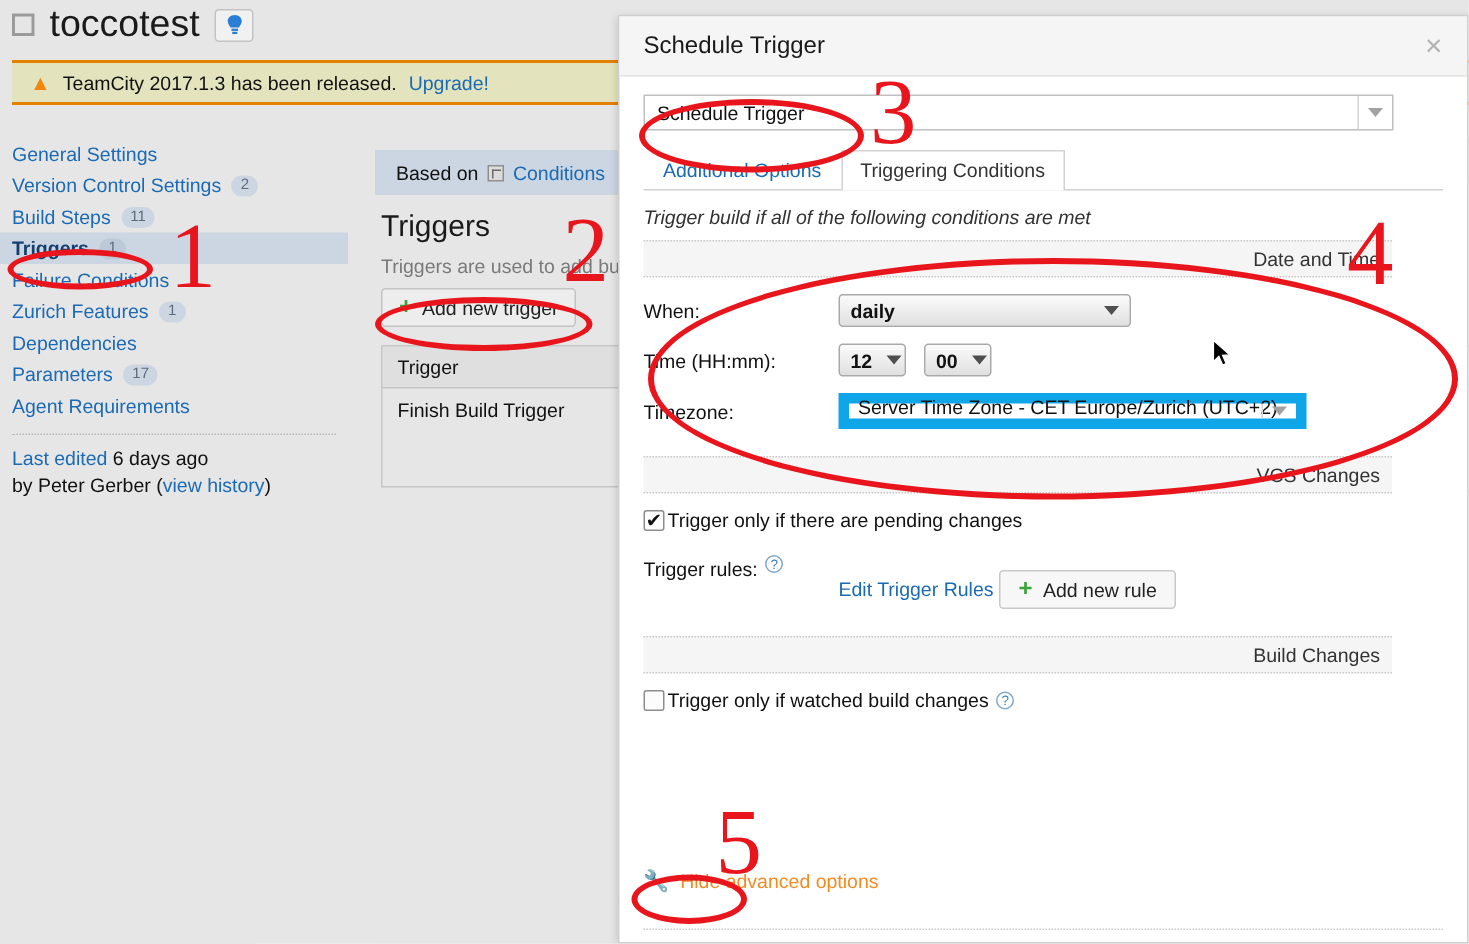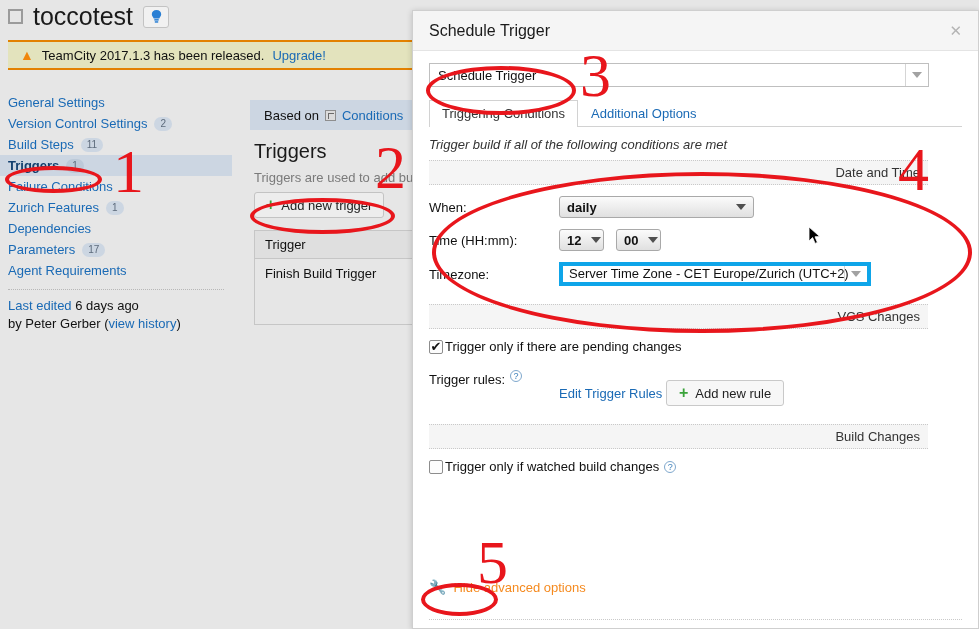--- a/index.html
+++ b/index.html
@@ -158,22 +158,22 @@
     height: 22px; border: 1px solid #a9a9a9; border-radius: 3px;
     background: linear-gradient(#fbfbfb, #e0e0e0);
     display: inline-flex; align-items: center; justify-content: space-between;
     padding: 0 7px; font-size: 13px; color: #111; cursor: pointer; gap: 10px; font-weight: bold;
   }
   .btn-select.wide { width: 195px; }
   .btn-select.small { width: 45px; }
   .tri-dn { width: 0; height: 0; border-left: 5px solid transparent; border-right: 5px solid transparent; border-top: 6px solid #4f4f4f; }
 
   .tz-select {
-    position: relative; width: 312px; height: 24px; border: 4px solid #0ea5e9; background: #fff;
-    display: flex; align-items: flex-start; padding-left: 6px; font-size: 13px; color: #111; cursor: pointer;
+    position: relative; width: 312px; height: 24px; border: 7px solid #0ea5e9; background: #fff;
+    display: flex; align-items: flex-end; padding-left: 6px; font-size: 13px; color: #111; cursor: pointer;
   }
   .tz-select .arrow-box { position: absolute; right: 0; top: 0; bottom: 0; width: 23px; border-left: 1px solid #d5d5d5; display: flex; align-items: center; justify-content: center; }
 
   .cbrow { display: flex; align-items: center; margin-top: 10px; font-size: 13px; color: #111; }
   .cb {
     width: 14px; height: 14px; border: 1px solid #8d8d8d; background: #fcfcfc;
     display: inline-flex; align-items: center; justify-content: center; margin-right: 2px; cursor: pointer;
     border-radius: 2px;
   }
   .cb.checked::after {
@@ -333,25 +333,25 @@
     <div class="dlg-body">
 
       <div class="type-select">
         <span>Schedule Trigger</span>
         <span class="arrow-box">
             <span class="caret-dn"></span>
           </span>
       </div>
 
       <div class="tabs">
+        <div class="tab inactive">
+          <span>Additional Options</span>
+        </div>
         <div class="tab active">
           <span>Triggering Conditions</span>
-        </div>
-        <div class="tab inactive">
-          <span>Additional Options</span>
         </div>
       </div>
 
       <div class="hint">Trigger build if all of the following conditions are met</div>
 
       <div class="grp-head">Date and Time</div>
 
       <div class="frow">
         <div class="flabel">When:</div>
         <div class="btn-select wide">

